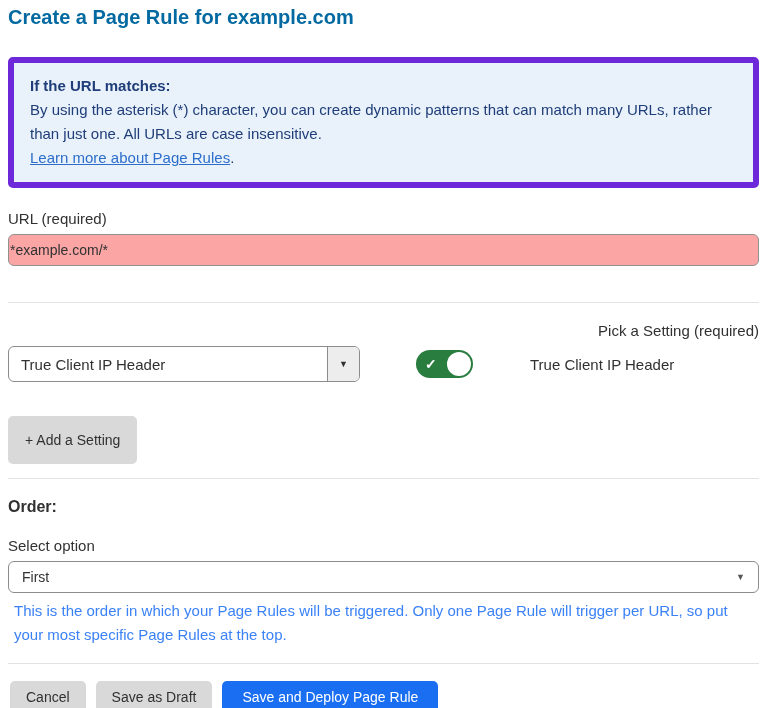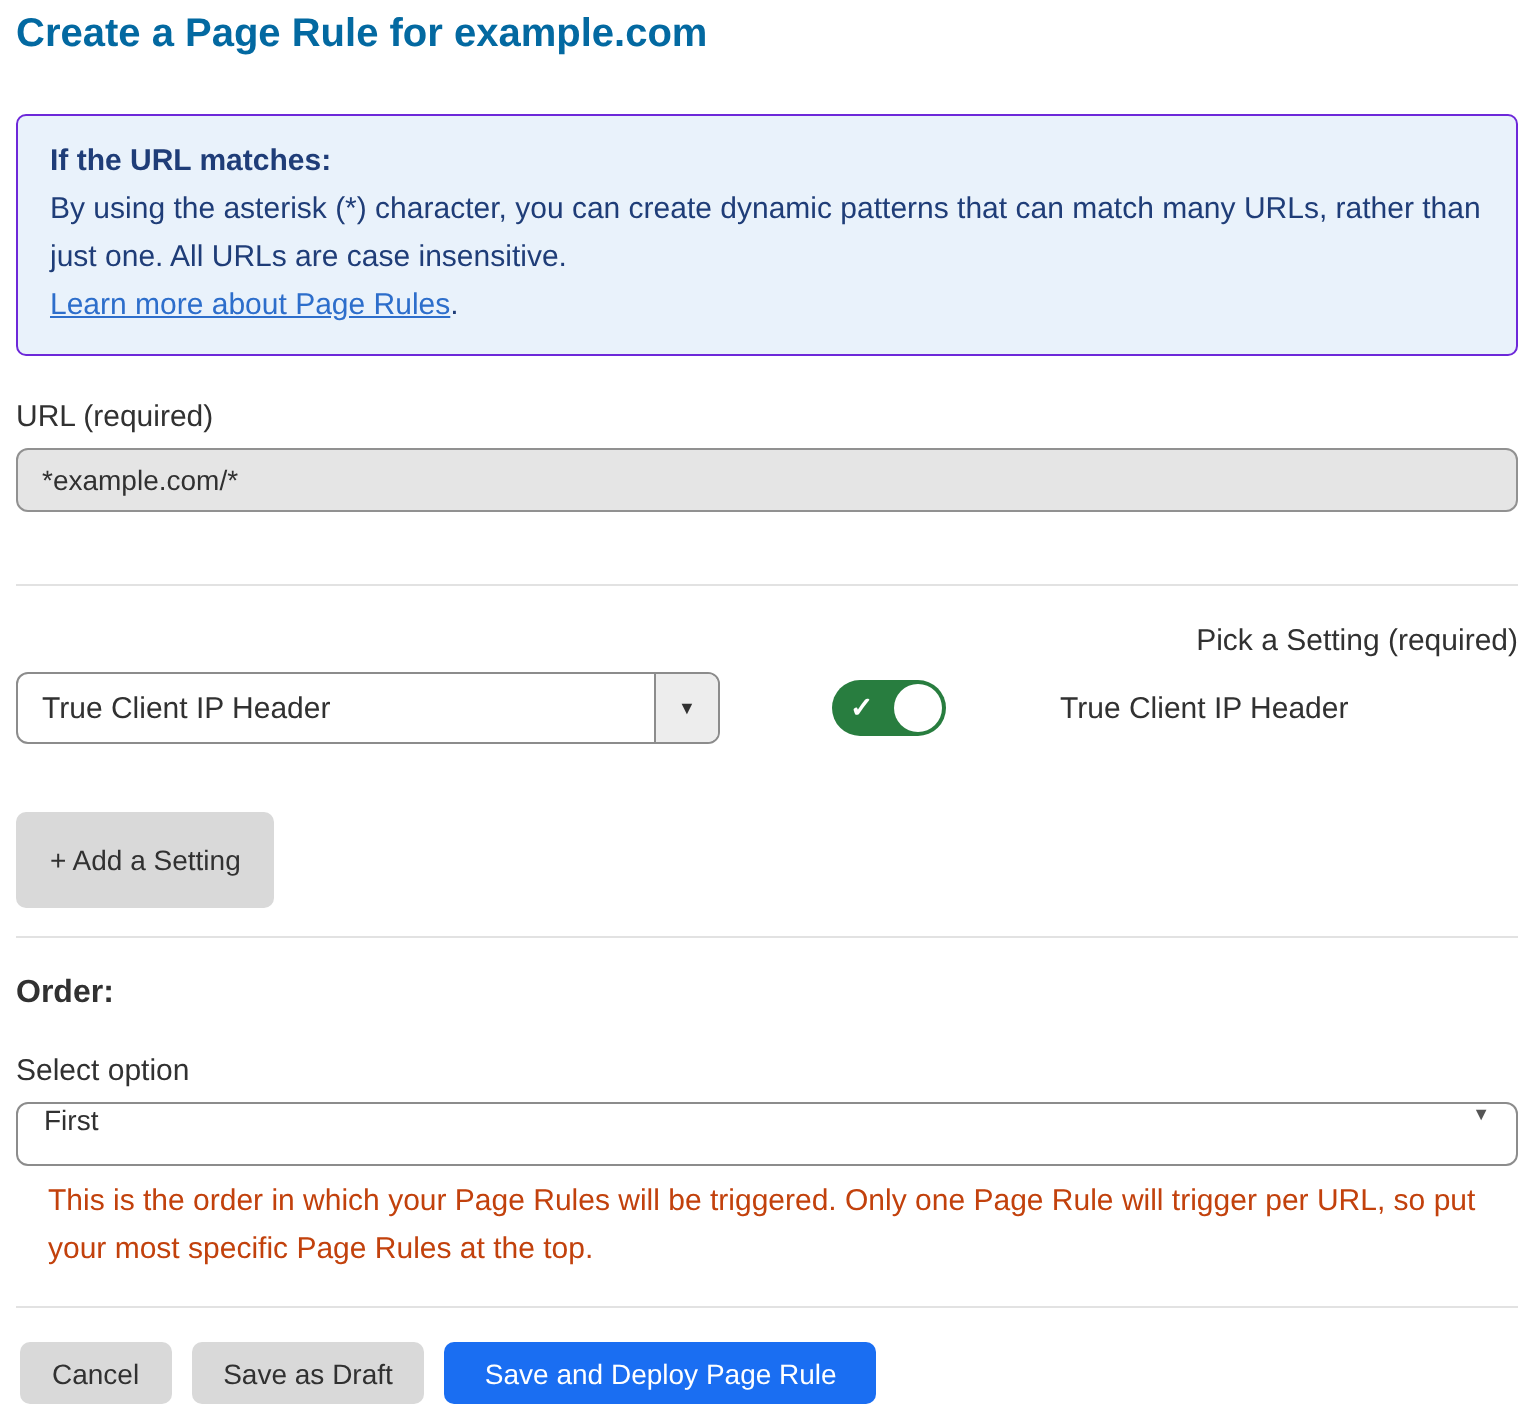--- a/index.html
+++ b/index.html
@@ -13,40 +13,40 @@
   }
   .container { padding: 4px 10px 0 8px; }
 
   .page-title {
     font-size: 20px; font-weight: 700;
     margin: 2px 0 28px; color: #0369a1;
   }
 
   .info-box {
     background: #e9f2fb;
-    border: 1px solid #6d28d9;
+    border: 6px solid #6d28d9;
     border-radius: 5px;
     padding: 11px 16px 12px;
     color: #1f3d78;
     font-size: 15px;
     line-height: 24px;
   }
   .info-heading { font-weight: 700; }
   .info-link { color: #2d6ecb; text-decoration: underline; cursor: pointer; }
   .info-link-suffix { color: #1f3d78; }
 
   .field-label { display: block; font-size: 15px; color: #313131; }
   .url-label { margin: 22px 0 7px; }
 
   .url-input {
     width: 100%; height: 32px;
-    background: #e5e5e5;
+    background: #fca5a5;
     border: 1px solid #919191;
     border-radius: 6px;
-    padding: 0 12px;
+    padding: 0 1px;
     font-size: 14px; color: #313131;
     font-family: "Liberation Sans", sans-serif;
     outline: none;
   }
 
   .divider { border: none; border-top: 1px solid #e2e2e2; margin: 0; }
   .divider-1 { margin-top: 36px; }
   .divider-2 { margin-top: 14px; }
   .divider-3 { margin-top: 16px; }
 
@@ -112,31 +112,31 @@
   }
 
   .order-heading { margin-top: 19px; }
   .order-select-label { margin: 21px 0 7px; }
 
   .select-full {
     width: 100%; height: 32px;
     border: 1px solid #8c8c8c;
     border-radius: 6px;
     background: #ffffff;
-    display: flex; justify-content: space-between;
+    display: flex; align-items: center; justify-content: space-between;
     padding: 0 13px;
     font-size: 14px; color: #313131;
     cursor: pointer;
   }
   .select-full .select-arrow { font-size: 9px; color: #555555; }
 
   .help-text {
     font-size: 15px; line-height: 24px;
-    color: #c2410c;
-    margin: 6px 16px 0;
+    color: #3b82f6;
+    margin: 6px 6px 0;
     max-width: 751px;
   }
 
   .footer { display: flex; gap: 10px; margin-top: 17px; padding-left: 2px; }
   .btn {
     height: 31px; border: none; border-radius: 5px;
     font-size: 14px;
     font-family: "Liberation Sans", sans-serif;
     cursor: pointer;
   }

